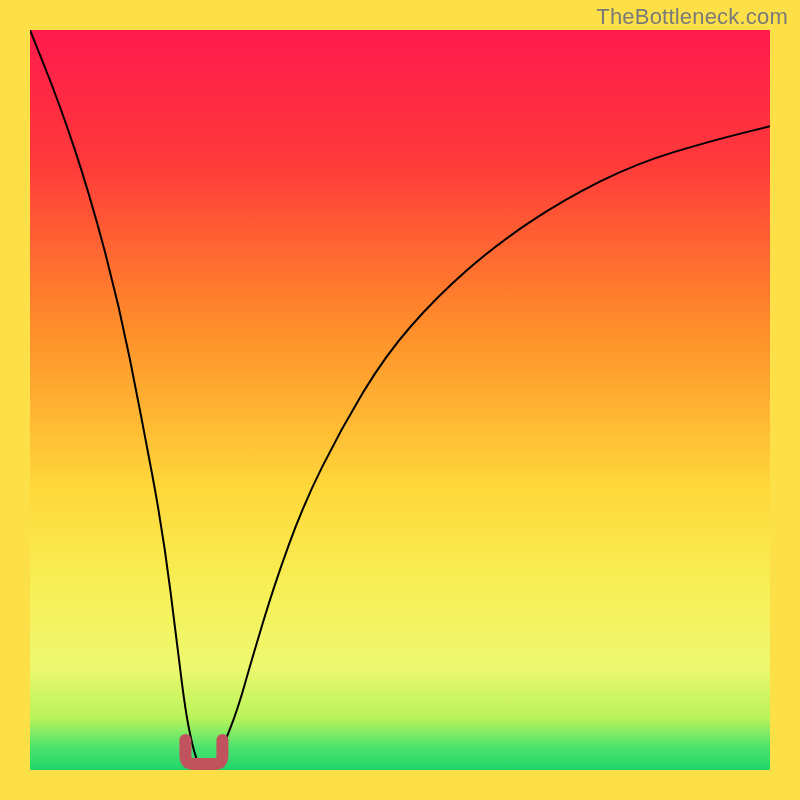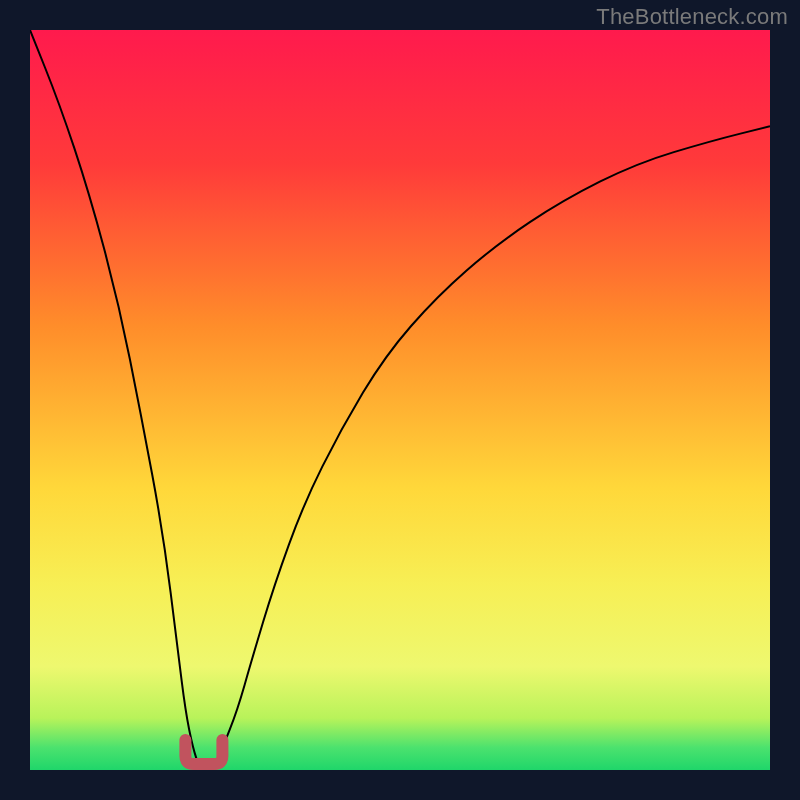--- a/index.html
+++ b/index.html
@@ -7,21 +7,21 @@
     padding: 0;
     width: 800px;
     height: 800px;
     background: #000;
     overflow: hidden;
     font-family: Arial, Helvetica, sans-serif;
   }
   .frame {
     position: absolute;
     inset: 0;
-    background: #0f172a;
+    background: #fde047;
   }
   .plot-area {
     position: absolute;
     left: 30px;
     top: 30px;
     width: 740px;
     height: 740px;
     overflow: hidden;
   }
   .gradient {

